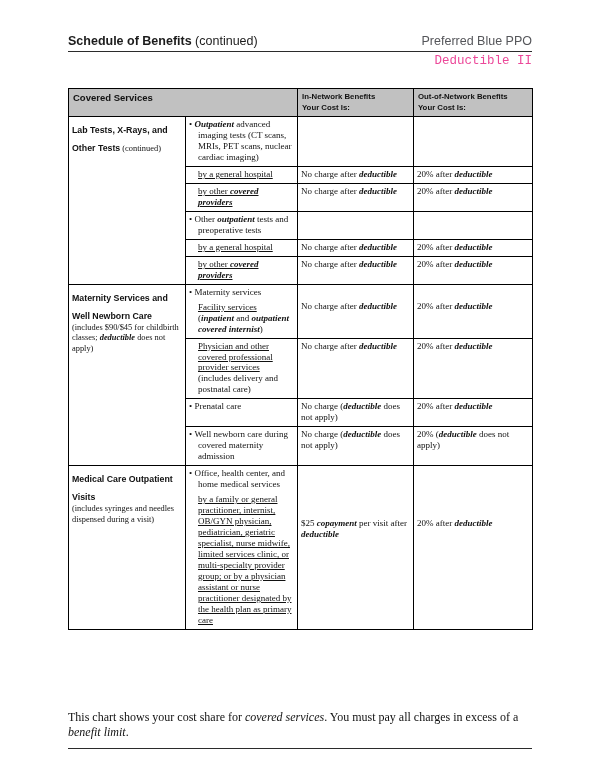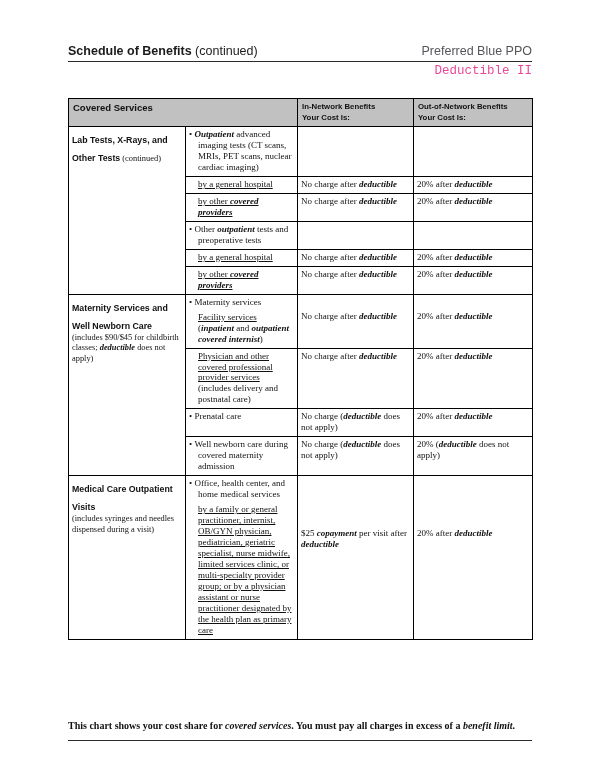--- a/index.html
+++ b/index.html
@@ -7,21 +7,21 @@
   body {
     background: #ffffff;
     color: #111111;
     font-family: "Liberation Serif", serif;
     overflow: hidden;
   }
   .page { padding: 34px 68px 0 68px; width: 600px; }
 
   
   .masthead { display: flex; justify-content: space-between; align-items: baseline;
-              font-family: "Liberation Sans", sans-serif; margin-top: 10px; }
+              font-family: "Liberation Sans", sans-serif; }
   .doc-title { font-size: 12.5px; font-weight: bold; color: #1b1b1b; }
   .doc-title .cont { font-weight: normal; }
   .plan-name { font-size: 12.5px; color: #55565a; }
   .head-rule { border-bottom: 1.2px solid #2b2b2b; margin-top: 3px; }
   .plan-variant { text-align: right; font-family: Liberation Mono, monospace;
                   font-size: 12.5px; color: #ec4899; margin-top: 2px; }
 
   
   table.benefits { border-collapse: collapse; table-layout: fixed; width: 464px; margin-top: 20px; }
   col.c1 { width: 117px; } col.c2 { width: 112px; } col.c3 { width: 116px; } col.c4 { width: 119px; }
@@ -43,21 +43,21 @@
   .bullet::before { content: "\2022\00a0"; }
   .sub { margin-left: 9px; }
   .bullet + .sub { margin-top: 4px; }
   .pt1 { padding-top: 16px; }   
   .pt2 { padding-top: 52px; }   
   td.cost i, td.svc i, .cat-note i { font-style: italic; font-weight: bold; }
   td.svc u { text-decoration: underline; }
 
   
   .footer { margin-top: 80px; }
-  .footer-note { font-size: 10px; font-weight: bold; line-height: 1.25; }
+  .footer-note { font-size: 12px; font-weight: normal; line-height: 1.25; }
   .footer-rule { border-bottom: 1.2px solid #2b2b2b; margin-top: 8px; }
   .footer-meta { position: relative; margin-top: 4px;
                  font-family: "Liberation Sans", sans-serif; font-size: 7.8px; color: #1b1b1b; }
   .page-number { text-align: left; margin-top: 38px; }
   .doc-code { position: absolute; right: 0; top: 0; }
 </style>
 </head>
 <body>
 
 <div class="page">

